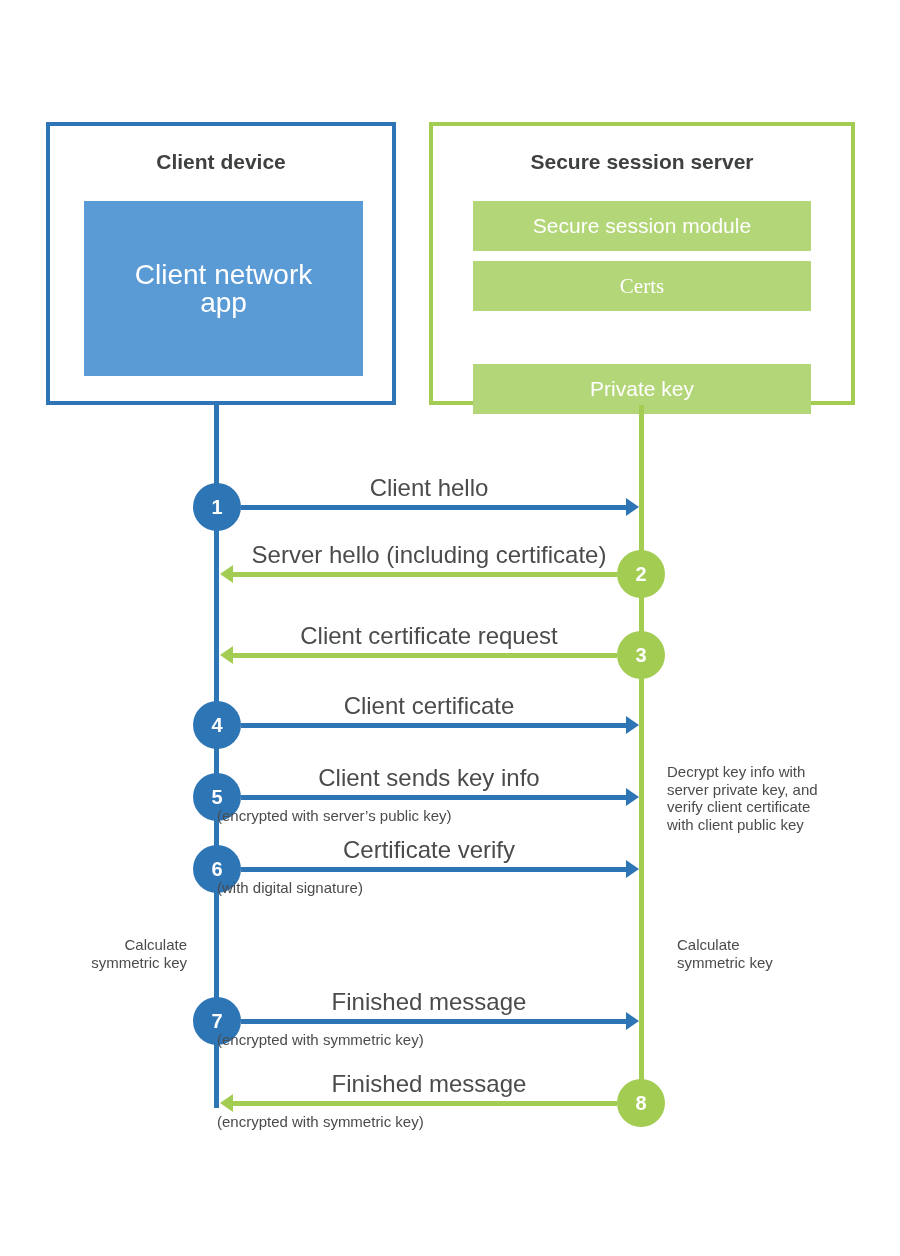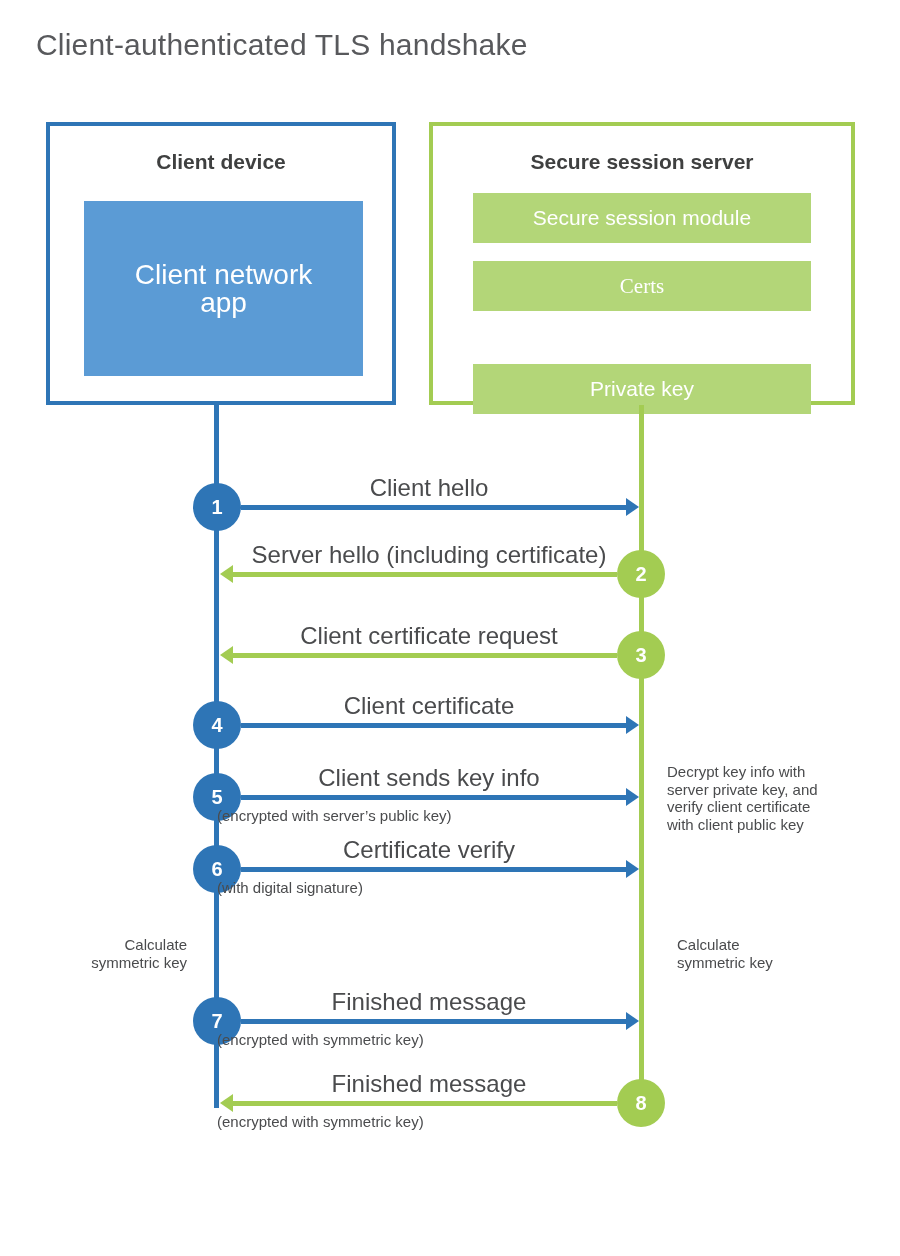--- a/index.html
+++ b/index.html
@@ -22,21 +22,21 @@
   .actor{position:absolute;top:122px;height:283px;background:#fff;}
   .actor.client{left:46px;width:350px;border:4px solid var(--blue);}
   .actor.server{left:429px;width:426px;border:4px solid var(--green);}
   .actor-title{position:absolute;top:24px;left:0;width:100%;text-align:center;
     font-size:21px;font-weight:bold;color:var(--box-title-ink);}
   .app-box{position:absolute;left:34px;top:75px;width:279px;height:175px;
     background:var(--blue-fill);display:flex;align-items:center;justify-content:center;
     color:#fff;font-size:28px;line-height:28px;text-align:center;white-space:pre-line;}
   .module{position:absolute;left:40px;width:338px;height:50px;background:var(--green-fill);
     display:flex;align-items:center;justify-content:center;color:#fff;font-size:21px;}
-  .module.m0{top:67px;}
+  .module.m0{top:75px;}
   .module.m1{top:135px;font-family:Liberation Serif, serif;}
   .module.m2{top:194px;margin-top:44px;}
 
   
   .lifeline{position:absolute;width:5px;}
   .lifeline.blue{left:214px;top:405px;height:703px;background:var(--blue);}
   .lifeline.green{left:639px;top:405px;height:698px;background:var(--green);}
 
   
   .circle{position:absolute;width:48px;height:48px;border-radius:50%;
@@ -64,21 +64,20 @@
   .note{position:absolute;font-size:15px;color:var(--ink);white-space:pre-line;}
   .note.decrypt{left:667px;top:763px;width:180px;line-height:17.5px;text-align:left;}
   .note.calc-left{left:57px;top:936px;width:130px;line-height:18px;text-align:right;}
   .note.calc-right{left:677px;top:936px;width:140px;line-height:18px;text-align:left;}
 </style>
 </head>
 <body>
 
 <div class="canvas">
 
-  <div class="page-title">Client-authenticated TLS handshake</div>
 
   <div class="actor client">
     <div class="actor-title">Client device</div>
     <div class="app-box">Client network
 app</div>
   </div>
 
   <div class="actor server">
     <div class="actor-title">Secure session server</div>
     <div class="module m0">Secure session module</div>

